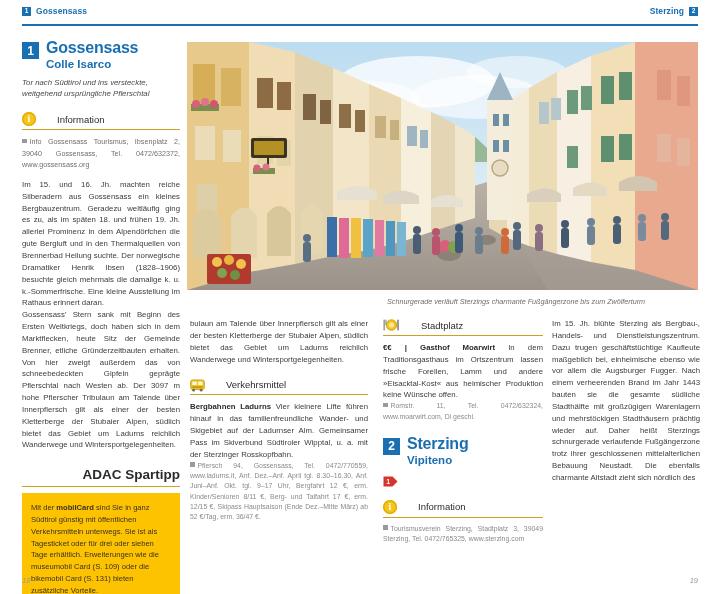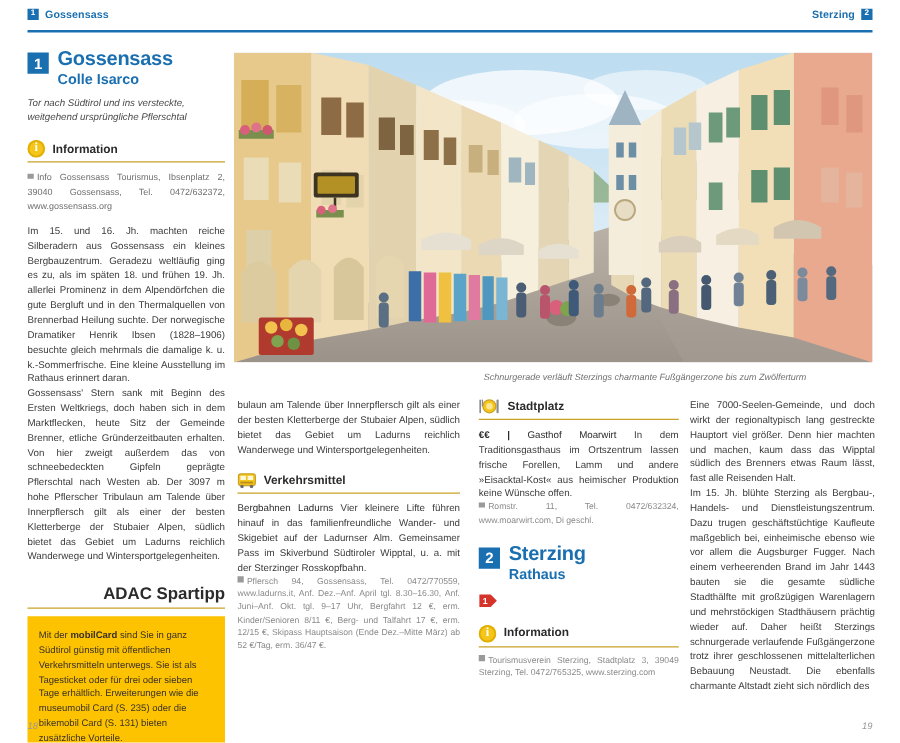--- a/index.html
+++ b/index.html
@@ -107,22 +107,23 @@
 
   
   .sec-head {
     display: flex;
     align-items: center;
     gap: 6px;
     margin-top: 13px;
   }
   .sec-label {
     font-size: 9.5px;
-    font-weight: 700;
+    font-weight: 400;
     color: #2b2b2b;
+    margin-left: 15px;
   }
   .sec-rule {
     height: 1px;
     background: #c9a227;
     margin-top: 3px;
     margin-bottom: 6px;
   }
 
   
   .icon-info {
@@ -181,21 +182,21 @@
     color: #6f6f6f;
     text-align: justify;
   }
   .sq {
     display: inline-block;
     width: 4.5px; height: 4.5px;
     background: #9a9a9a;
     margin-right: 3px;
     vertical-align: 1px;
   }
-  .lead-in { font-weight: 400; color: #2b2b2b; }
+  .lead-in { font-weight: 700; color: #2b2b2b; }
   .price-mark { font-weight: 700; color: #2b2b2b; }
 
   
   .tip-title {
     font-size: 13.5px;
     font-weight: 700;
     color: #2b2b2b;
     margin-top: 16px;
     text-align: right;
   }
@@ -440,21 +441,21 @@
   <div class="info-block">
     <span class="sq"></span><span>Info Gossensass Tourismus, Ibsenplatz 2, 39040 Gossensass, Tel. 0472/632372, www.gossensass.org</span>
   </div>
 
   <p class="body-text" style="margin-top:9px">Im 15. und 16. Jh. machten reiche Silberadern aus Gossensass ein kleines Bergbauzentrum. Geradezu weltläufig ging es zu, als im späten 18. und frühen 19. Jh. allerlei Prominenz in dem Alpendörfchen die gute Bergluft und in den Thermalquellen von Brennerbad Heilung suchte. Der norwegische Dramatiker Henrik Ibsen (1828–1906) besuchte gleich mehrmals die damalige k. u. k.-Sommerfrische. Eine kleine Ausstellung im Rathaus erinnert daran.</p>
   <p class="body-text">Gossensass' Stern sank mit Beginn des Ersten Weltkriegs, doch haben sich in dem Marktflecken, heute Sitz der Gemeinde Brenner, etliche Gründerzeitbauten erhalten. Von hier zweigt außerdem das von schneebedeckten Gipfeln geprägte Pflerschtal nach Westen ab. Der 3097 m hohe Pflerscher Tribulaun am Talende über Innerpflersch gilt als einer der besten Kletterberge der Stubaier Alpen, südlich bietet das Gebiet um Ladurns reichlich Wanderwege und Wintersportgelegenheiten.</p>
 
   <div class="tip-title">ADAC Spartipp</div>
   <div class="tip-rule"></div>
   <div class="tip-box">
-    <span>Mit der </span><span class="b">mobilCard</span><span> sind Sie in ganz Südtirol günstig mit öffentlichen Verkehrsmitteln unterwegs. Sie ist als Tagesticket oder für drei oder sieben Tage erhältlich. Erweiterungen wie die museumobil Card (S. 235) oder die bikemobil Card (S. 131) bieten zusätzliche Vorteile.</span>
+    <span>Mit der </span><span class="b">mobilCard</span><span> sind Sie in ganz Südtirol günstig mit öffentlichen Verkehrsmitteln unterwegs. Sie ist als Tagesticket oder für drei oder sieben Tage erhältlich. Erweiterungen wie die museumobil Card (S. 109) oder die bikemobil Card (S. 131) bieten zusätzliche Vorteile.</span>
     
   </div>
 </div>
 
 <div class="col col-2">
   <p class="body-text">bulaun am Talende über Innerpflersch gilt als einer der besten Kletterberge der Stubaier Alpen, südlich bietet das Gebiet um Ladurns reichlich Wanderwege und Wintersportgelegenheiten.</p>
 
   <div class="sec-head">
     <span class="icon-bus">
       <svg viewBox="0 0 15 13" xmlns="http://www.w3.org/2000/svg">
@@ -489,21 +490,21 @@
   </div>
   <div class="sec-rule"></div>
 
   <p class="body-text"><span class="price-mark">€€ |</span> <span class="lead-in">Gasthof Moarwirt</span><span> In dem Traditionsgasthaus im Ortszentrum lassen frische Forellen, Lamm und andere »Eisacktal-Kost« aus heimischer Produktion keine Wünsche offen.</span></p>
   <p class="detail-text"><span class="sq"></span><span>Romstr. 11, Tel. 0472/632324, www.moarwirt.com, Di geschl.</span></p>
 
   <div class="place-title" style="margin-top:14px">
     <span class="num-badge num-badge-lg">2</span>
     <span class="place-names">
       <div class="place-de">Sterzing</div>
-      <div class="place-it">Rathaus</div>
+      <div class="place-it">Vipiteno</div>
     </span>
   </div>
 
   <div style="display:flex; align-items:flex-start; gap:6px; margin-top:7px">
     <span class="icon-arrow">
       <svg viewBox="0 0 15 13" xmlns="http://www.w3.org/2000/svg">
         <path d="M0.5 1.5 L9.5 1.5 L14.5 6.5 L9.5 11.5 L0.5 11.5 Z" fill="#d6332b"></path>
         <text x="5.2" y="9" font-family="Liberation Sans, sans-serif" font-size="7" font-weight="700" fill="#ffffff" text-anchor="middle">1</text>
       </svg>
     </span>
@@ -513,18 +514,17 @@
     <span class="icon-info"></span>
     <span class="sec-label">Information</span>
   </div>
   <div class="sec-rule"></div>
   <div class="detail-text">
     <span class="sq"></span><span>Tourismusverein Sterzing, Stadtplatz 3, 39049 Sterzing, Tel. 0472/765325, www.sterzing.com</span>
   </div>
 </div>
 
 <div class="col col-4">
-  <p class="body-text">Eine 7000-Seelen-Gemeinde, und doch wirkt der regionaltypisch lang gestreckte Hauptort viel größer. Denn hier machten und machen, kaum dass das Wipptal südlich des Brenners etwas Raum lässt, fast alle Reisenden Halt.</p>
   <p class="body-text">Im 15. Jh. blühte Sterzing als Bergbau-, Handels- und Dienstleistungszentrum. Dazu trugen geschäftstüchtige Kaufleute maßgeblich bei, einheimische ebenso wie vor allem die Augsburger Fugger. Nach einem verheerenden Brand im Jahr 1443 bauten sie die gesamte südliche Stadthälfte mit großzügigen Warenlagern und mehrstöckigen Stadthäusern prächtig wieder auf. Daher heißt Sterzings schnurgerade verlaufende Fußgängerzone trotz ihrer geschlossenen mittelalterlichen Bebauung Neustadt. Die ebenfalls charmante Altstadt zieht sich nördlich des</p>
 </div>
 
 <div class="folio folio-left">18</div>
 <div class="folio folio-right">19</div>
 
 </body></html>

